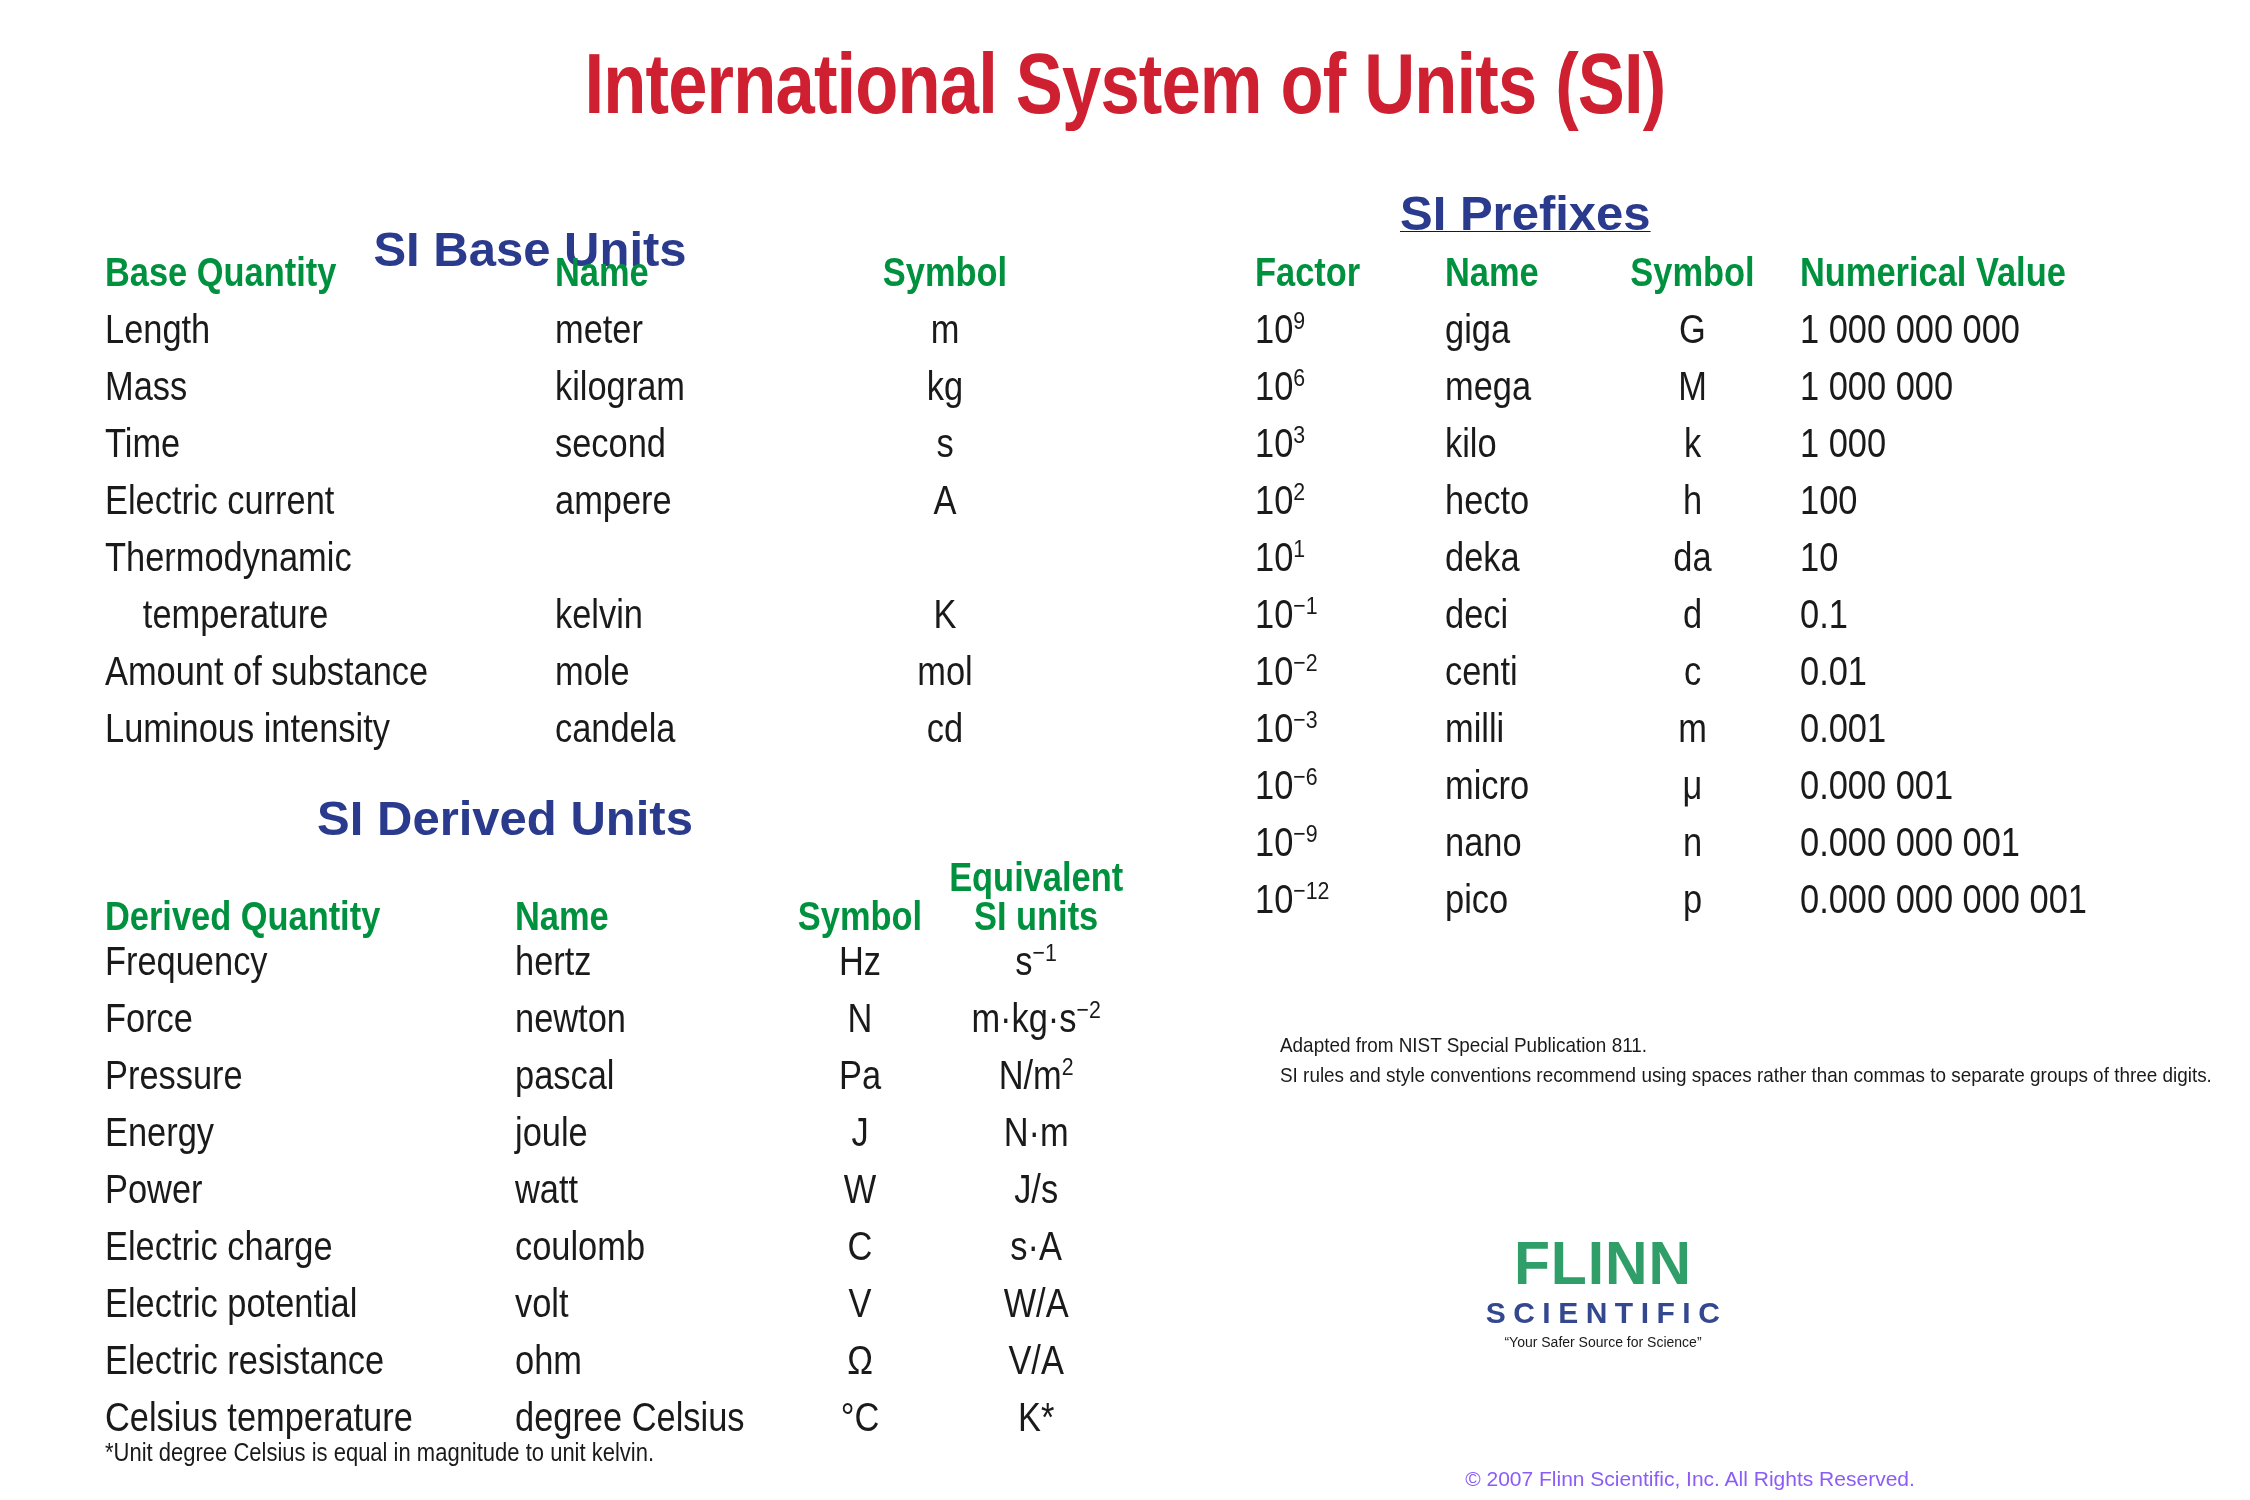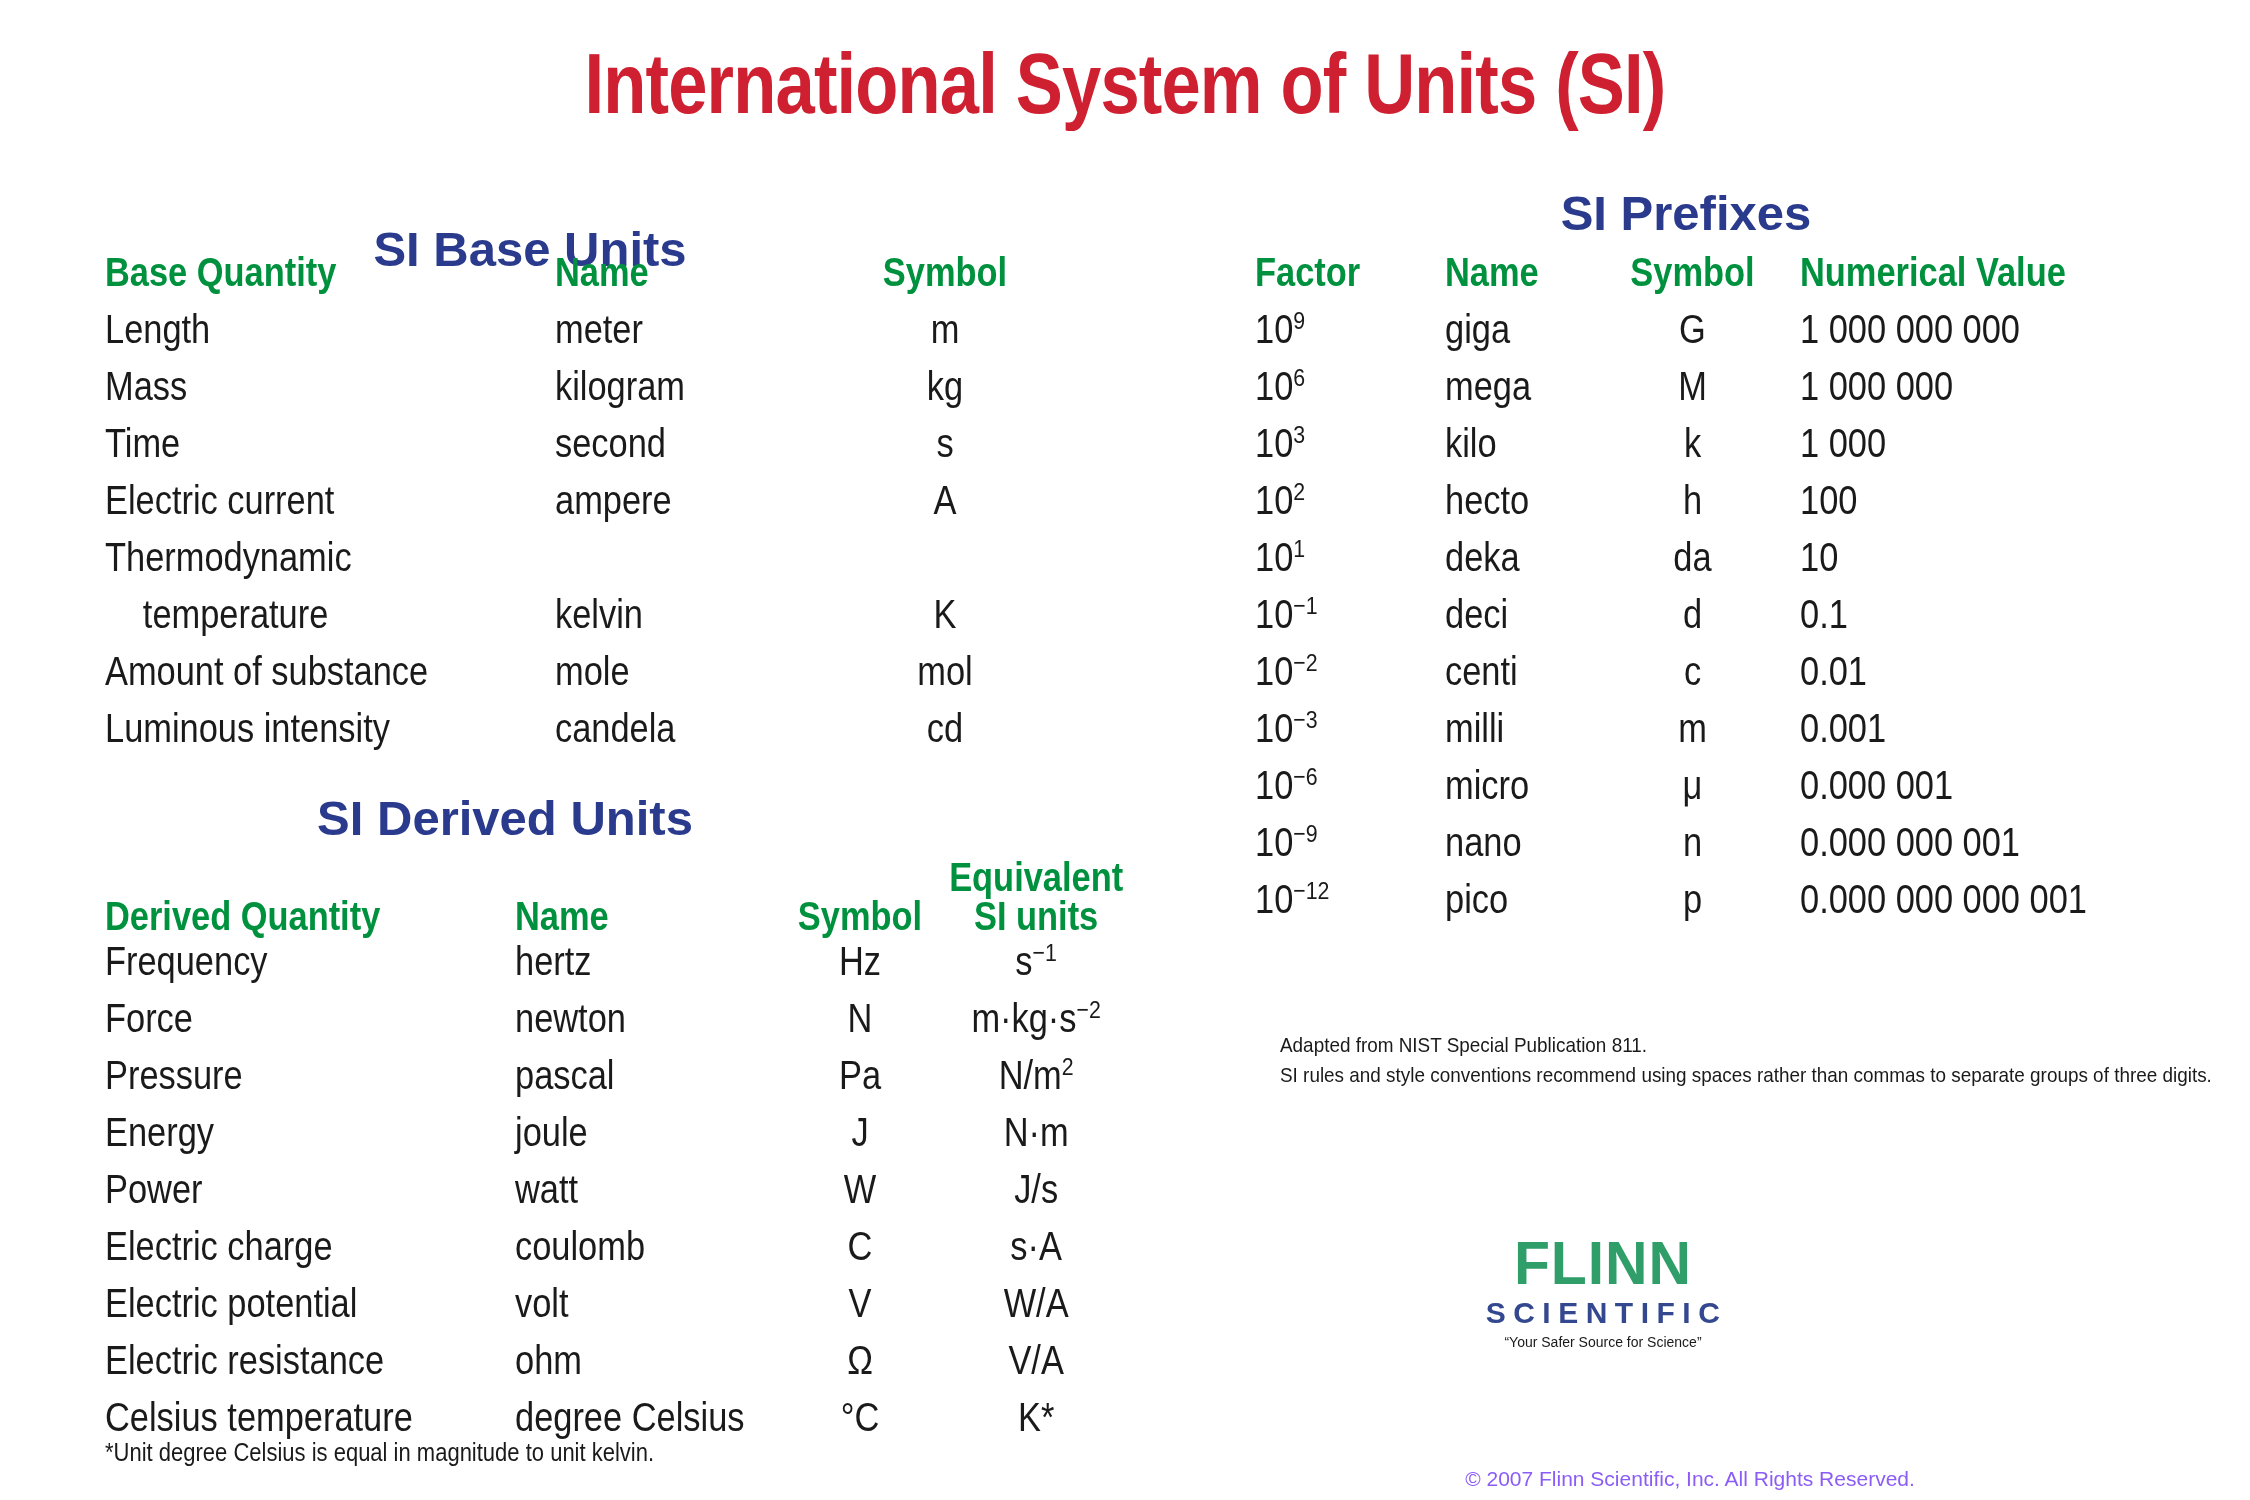--- a/index.html
+++ b/index.html
@@ -127,23 +127,24 @@
     color: #1a1a1a;
     transform: scaleX(0.88);
     transform-origin: left top;
     white-space: nowrap;
   }
 
   
   #prefix-title {
     position: absolute;
     top: 185px;
-    left: 1436px;
+    left: 1400px;
     width: 500px;
-    text-align: center;
+    text-align: left;
+    text-decoration: underline;
   }
   #prefix-table { top: 250px; left: 1255px; }
   #prefix-table th, #prefix-table td { height: 57px; }
   #prefix-table .col-f { width: 190px; }
   #prefix-table .col-pn { width: 140px; }
   #prefix-table .col-ps { width: 215px; }
   #prefix-table .col-v { width: 400px; }
 
   #nist-note {
     position: absolute;

